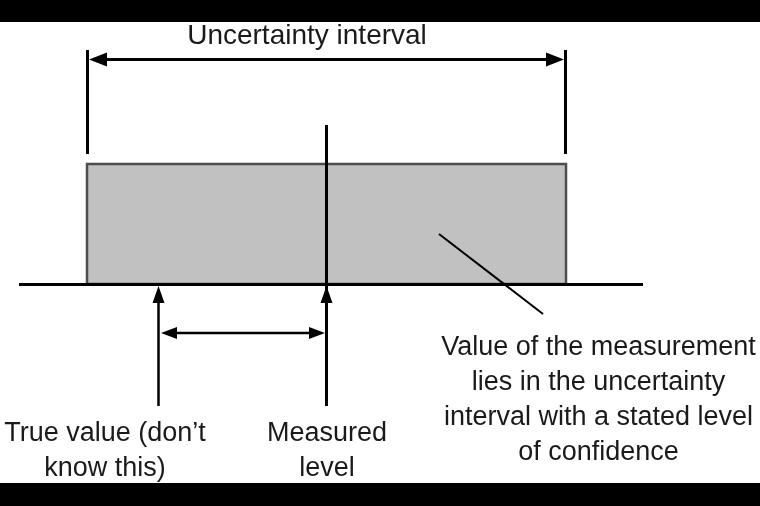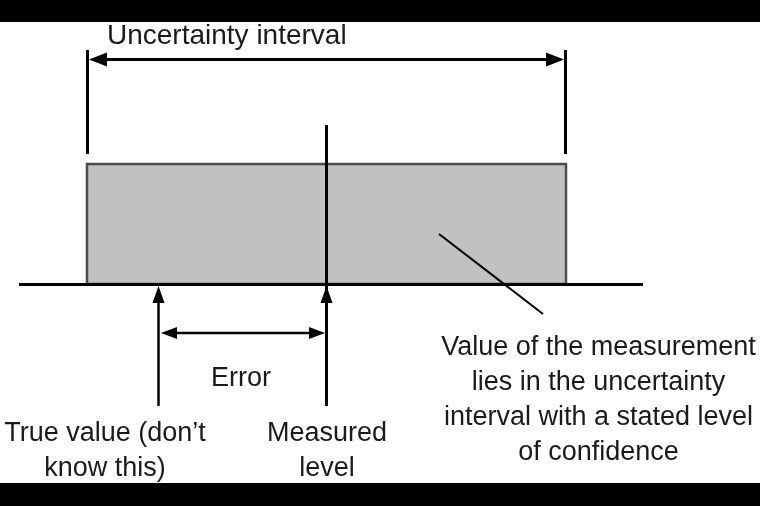--- a/index.html
+++ b/index.html
@@ -38,21 +38,21 @@
     white-space: pre-line;
     font-size: 27px;
     line-height: 35px;
     color: #1a1a1a;
   }
   .title-lbl {
     left: 107px;
     top: 17px;
     width: 400px;
     font-size: 28px;
-    text-align: left;
+    text-align: center;
   }
   .error-lbl {
     left: 181px;
     top: 360px;
     width: 120px;
     text-align: center;
   }
   .true-value-lbl {
     left: -8px;
     top: 415px;
@@ -101,21 +101,20 @@
 
     <line x1="172" y1="333" x2="314" y2="333" stroke="#000000" stroke-width="2.5"></line>
     <polygon points="161,333 177,327 177,339" fill="#000000"></polygon>
     <polygon points="325,333 309,327 309,339" fill="#000000"></polygon>
 
     <line x1="439" y1="234" x2="543" y2="314" stroke="#000000" stroke-width="2"></line>
   </svg>
 
   <div class="lbl title-lbl">Uncertainty interval</div>
 
-  <div class="lbl error-lbl">Error</div>
 
   <div class="lbl true-value-lbl">True value (don’t
 know this)</div>
 
   <div class="lbl measured-value-lbl">Measured
 level</div>
 
   <div class="lbl annotation-lbl">Value of the measurement
 lies in the uncertainty
 interval with a stated level

